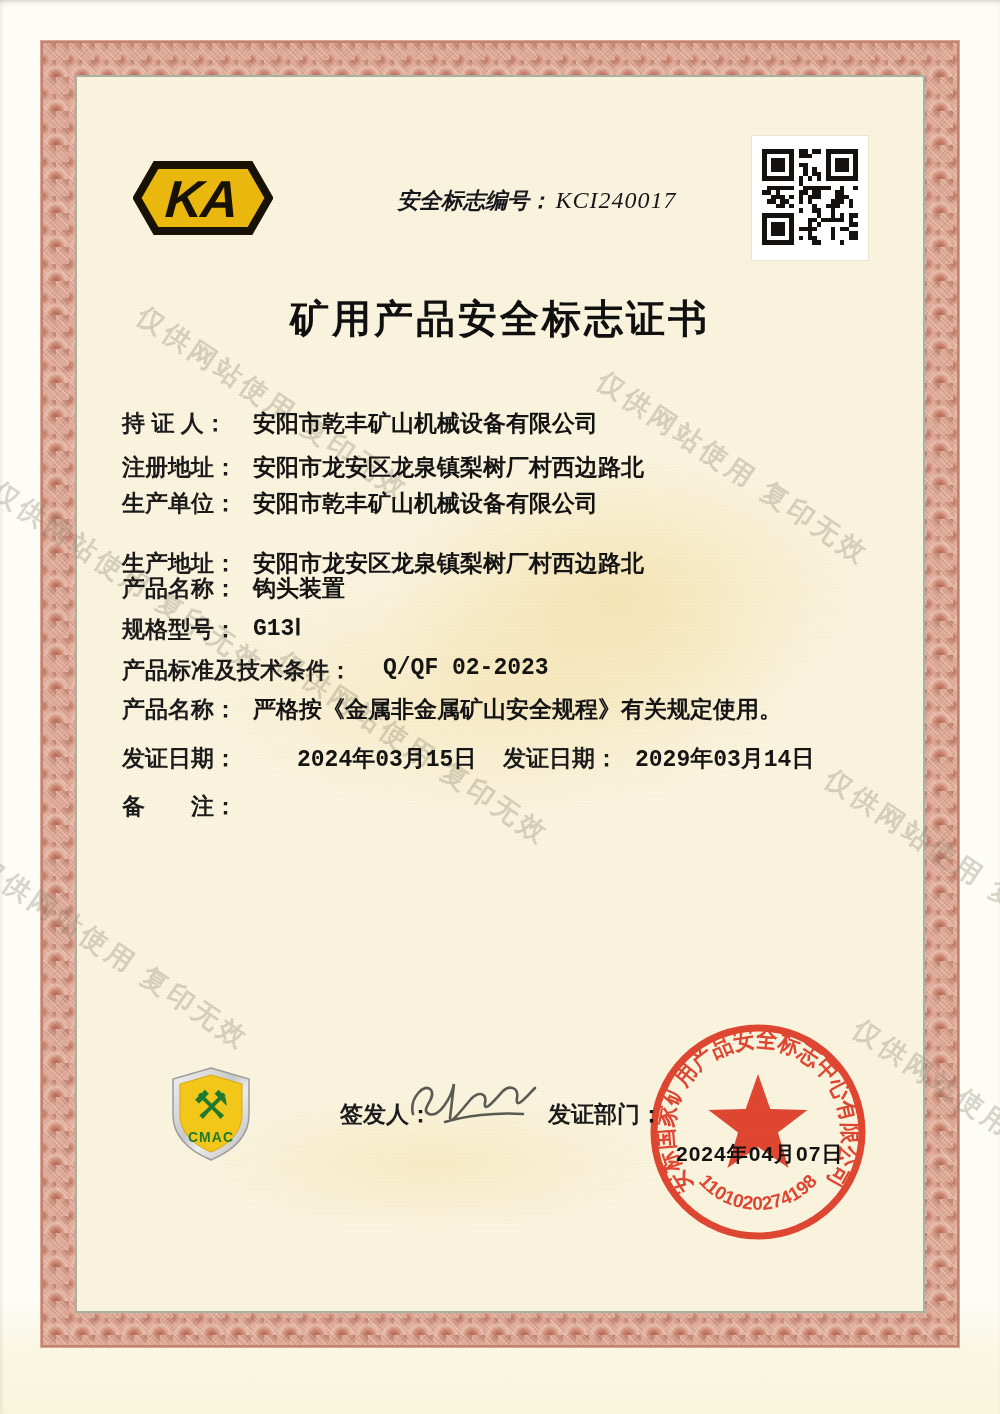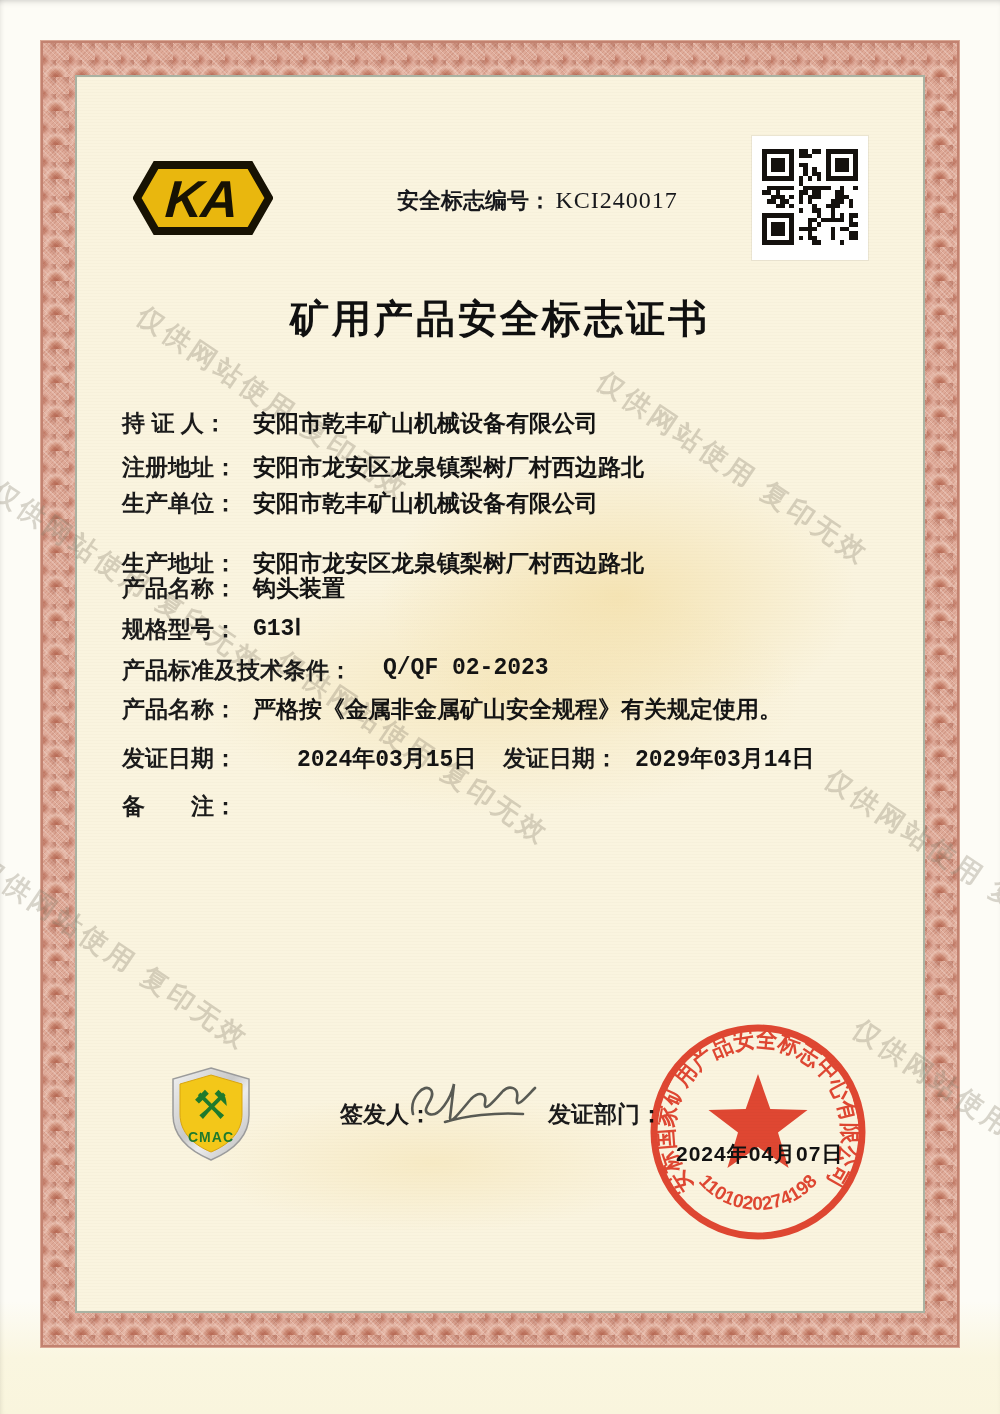--- a/index.html
+++ b/index.html
@@ -50,21 +50,21 @@
   .val{font-family:Liberation Mono, monospace; font-weight:700; font-size:23px; color:#141414;}
   .row{position:absolute; left:122px; z-index:4;}
   .row .val{position:absolute; left:131px; top:0; white-space:nowrap;}
   .row.far .val{left:261px;}
   .r1{top:408px;} .r2{top:452px;} .r3{top:488px;} .r4{top:548px;}
   .r5{top:573px;} .r6{top:614px;} .r7{top:655px;} .r8{top:694px;}
   .dates-row{position:absolute; left:122px; top:743px; z-index:4; white-space:nowrap;}
   .dates-row .val{position:absolute; white-space:nowrap;}
   .iss-val{left:133px;margin-left:42px;} .vl-lbl{position:absolute; left:381px;} .vl-val{left:513px;}
   .remark-row{position:absolute; left:122px; top:791px; z-index:4;}
-  .cert-line{top:186px; left:397px; white-space:nowrap;}
+  .cert-line{top:186px; left:397px; white-space:nowrap;font-style:italic;}
   .cert-line .cl-lbl{font-family:"Liberation Serif", serif; font-weight:600; font-size:22px; color:#17181c;}
   .cert-line .cl-val{font-family:"Liberation Serif", serif; font-weight:500; font-size:24px; letter-spacing:1px; color:#17181c;}
   .title{
     left:120px; top:292px; width:760px; text-align:center;
     font-family:"Liberation Serif", serif; font-weight:900; font-size:39px;
     letter-spacing:3px; color:#101010; white-space:nowrap;
   }
   .statement{
     left:120px; top:920px; width:762px; z-index:4;
     font-size:20.5px; line-height:23.6px; font-weight:700; color:#151515;

